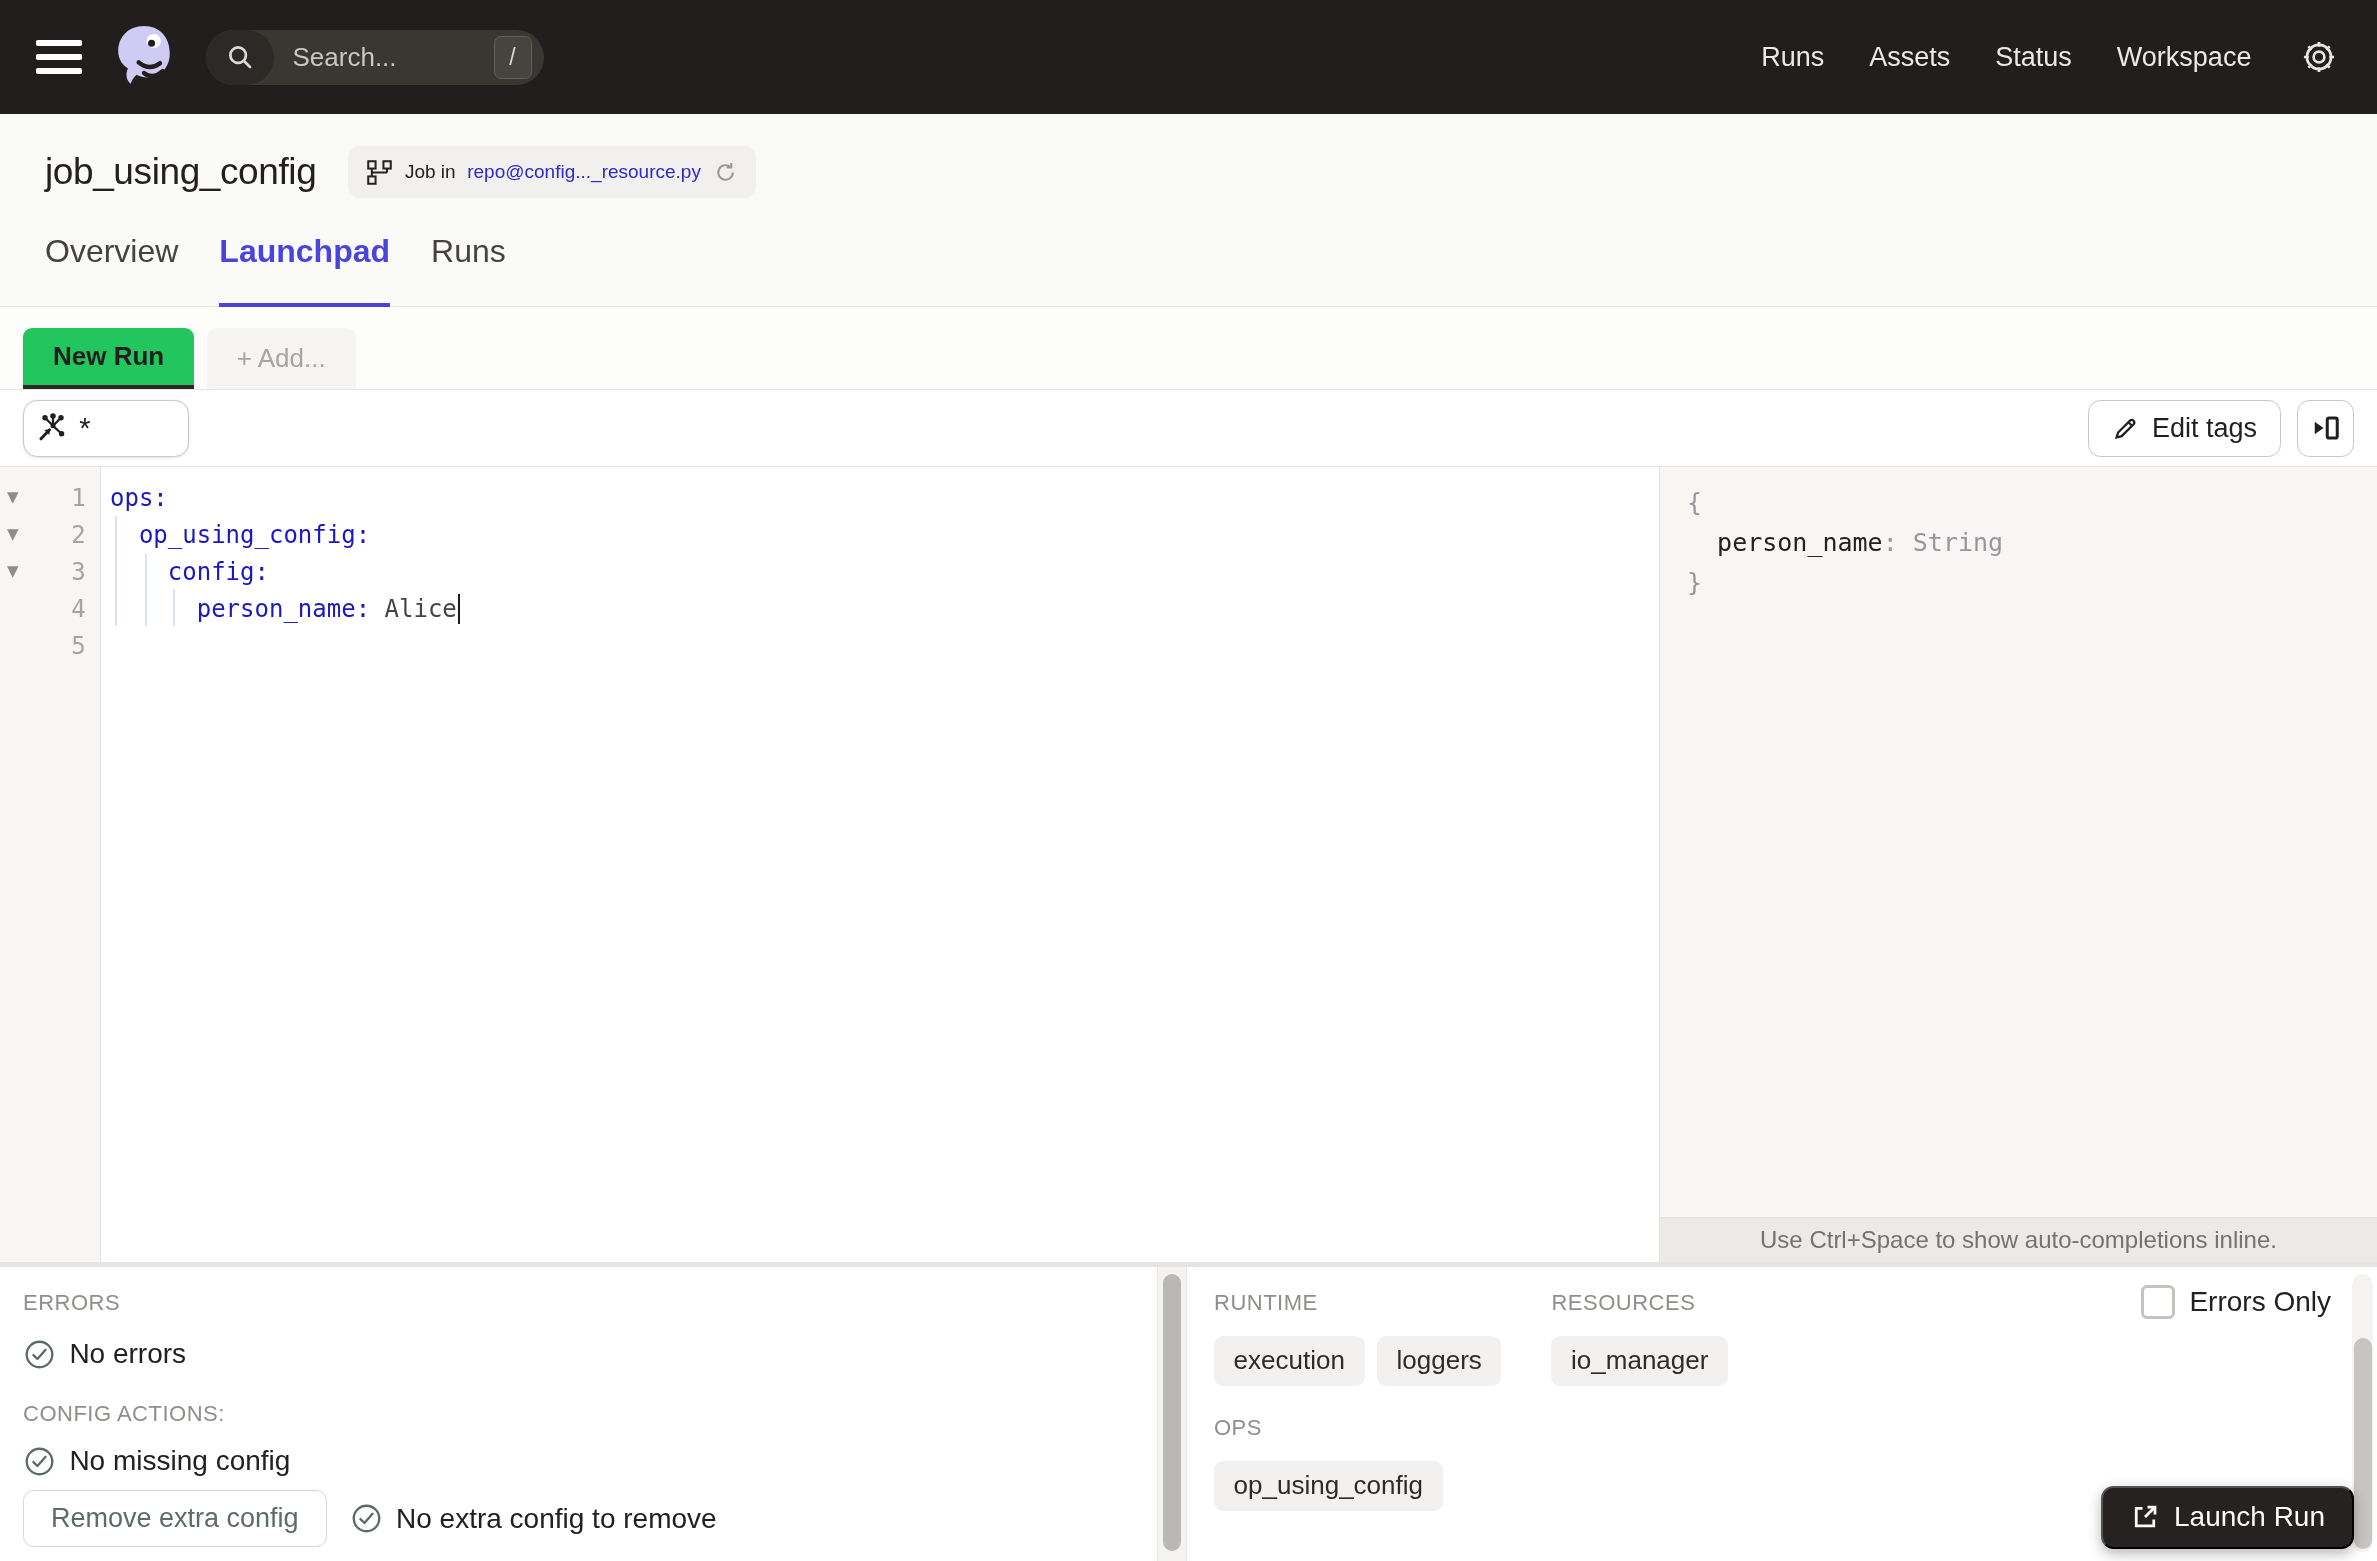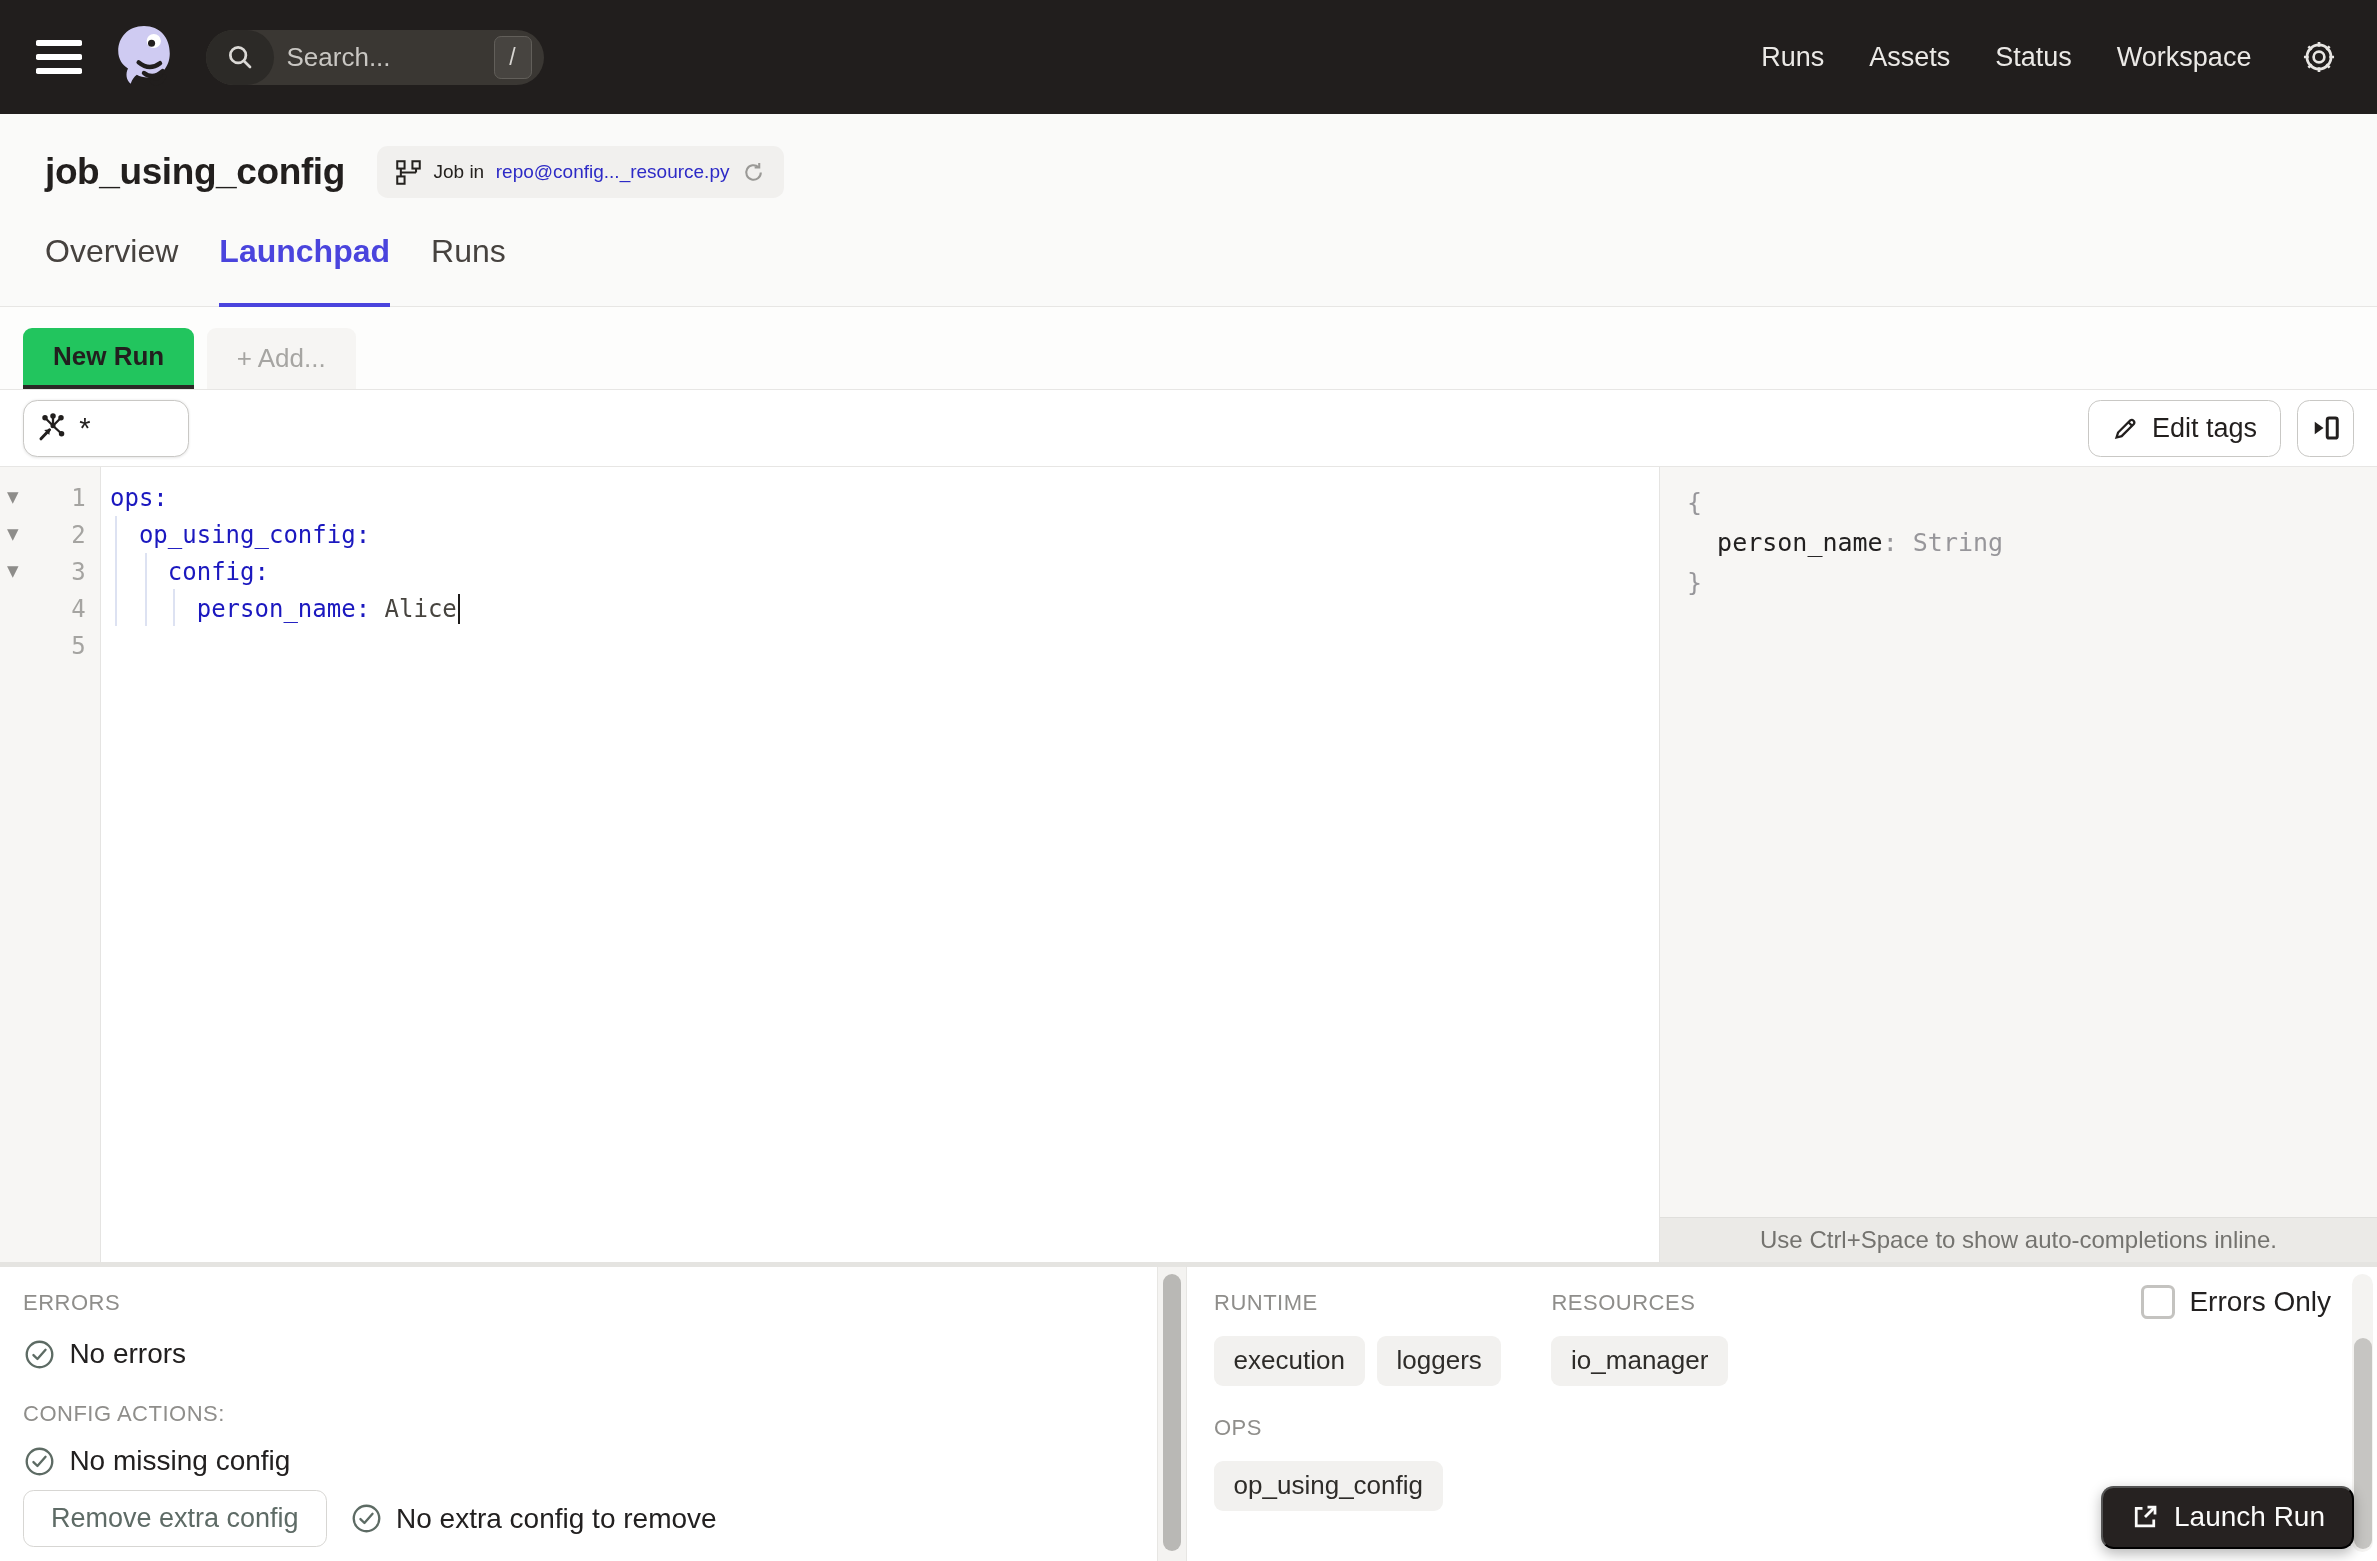--- a/index.html
+++ b/index.html
@@ -25,38 +25,39 @@
     display:flex; align-items:center; overflow:hidden;
   }
   .search-iconwrap {
     width:68px; height:55px; border-radius:28px; background:#2c2a27;
     display:flex; align-items:center; justify-content:center; flex:none;
   }
   .search input {
     flex:1; min-width:0; background:transparent; border:none; outline:none;
     font-family:"Liberation Sans",sans-serif; font-size:26px; color:#eceae7;
     padding:0 7.1px 0 12.5px;
+    margin-left:6px;
   }
   .search input::placeholder { color:#c9c7c3; }
   .slash-badge {
     flex:none; margin-right:12.5px; min-width:38px; height:43px; padding:0 9px;
     background:#474440; border:0.9px solid #625f5a; border-radius:7.1px;
     color:#d8d6d2; font-size:23px; display:flex; align-items:center; justify-content:center;
   }
   .topnav { margin-left:auto; display:flex; align-items:center; gap:45px; }
   .topnav .navlink { font-size:27px; font-weight:500; color:#ebe9e6; cursor:pointer; }
   .gear { margin-left:3.6px; cursor:pointer; }
 
   
   .jobheader {
     height:193px; background:#fafaf9; border-bottom:0.9px solid #e7e6e4;
     position:relative; padding-left:45px;
   }
   .title-row { display:flex; align-items:center; gap:32px; padding-top:32px; }
-  .page-title { margin:0; font-size:37px; font-weight:700; color:#221f1e; letter-spacing:-0.4px; }
+  .page-title { margin:0; font-size:37px; font-weight:400; color:#221f1e; letter-spacing:-0.4px; }
   .job-badge {
     height:52px; background:#f1f0ee; border-radius:10.7px;
     display:flex; align-items:center; gap:11.6px; padding:0 18px;
     font-size:19px; color:#25221f;
   }
   .job-badge a { color:#2d2ac6; text-decoration:none; cursor:pointer; }
   .tabs { position:absolute; bottom:-0.9px; left:45px; display:flex; gap:41px; }
   .tab {
     font-size:32px; font-weight:500; color:#46423f;
     padding-bottom:33px; border-bottom:4.5px solid transparent; cursor:pointer;

